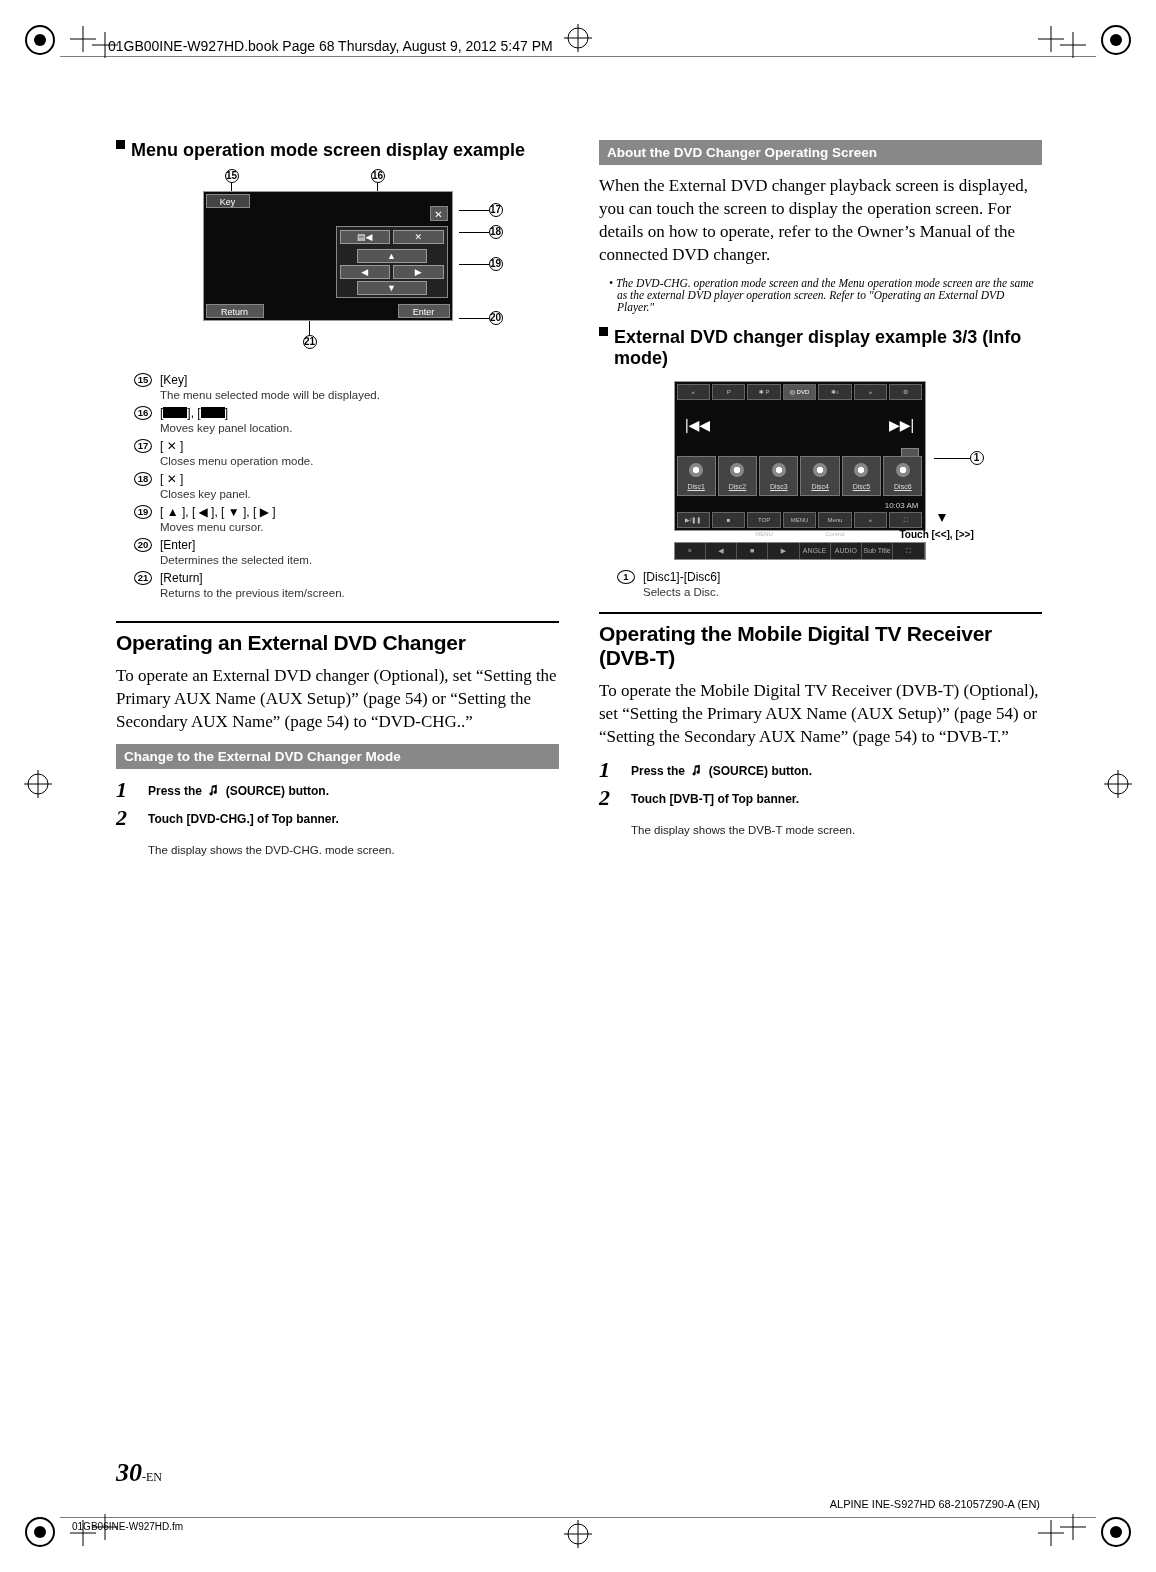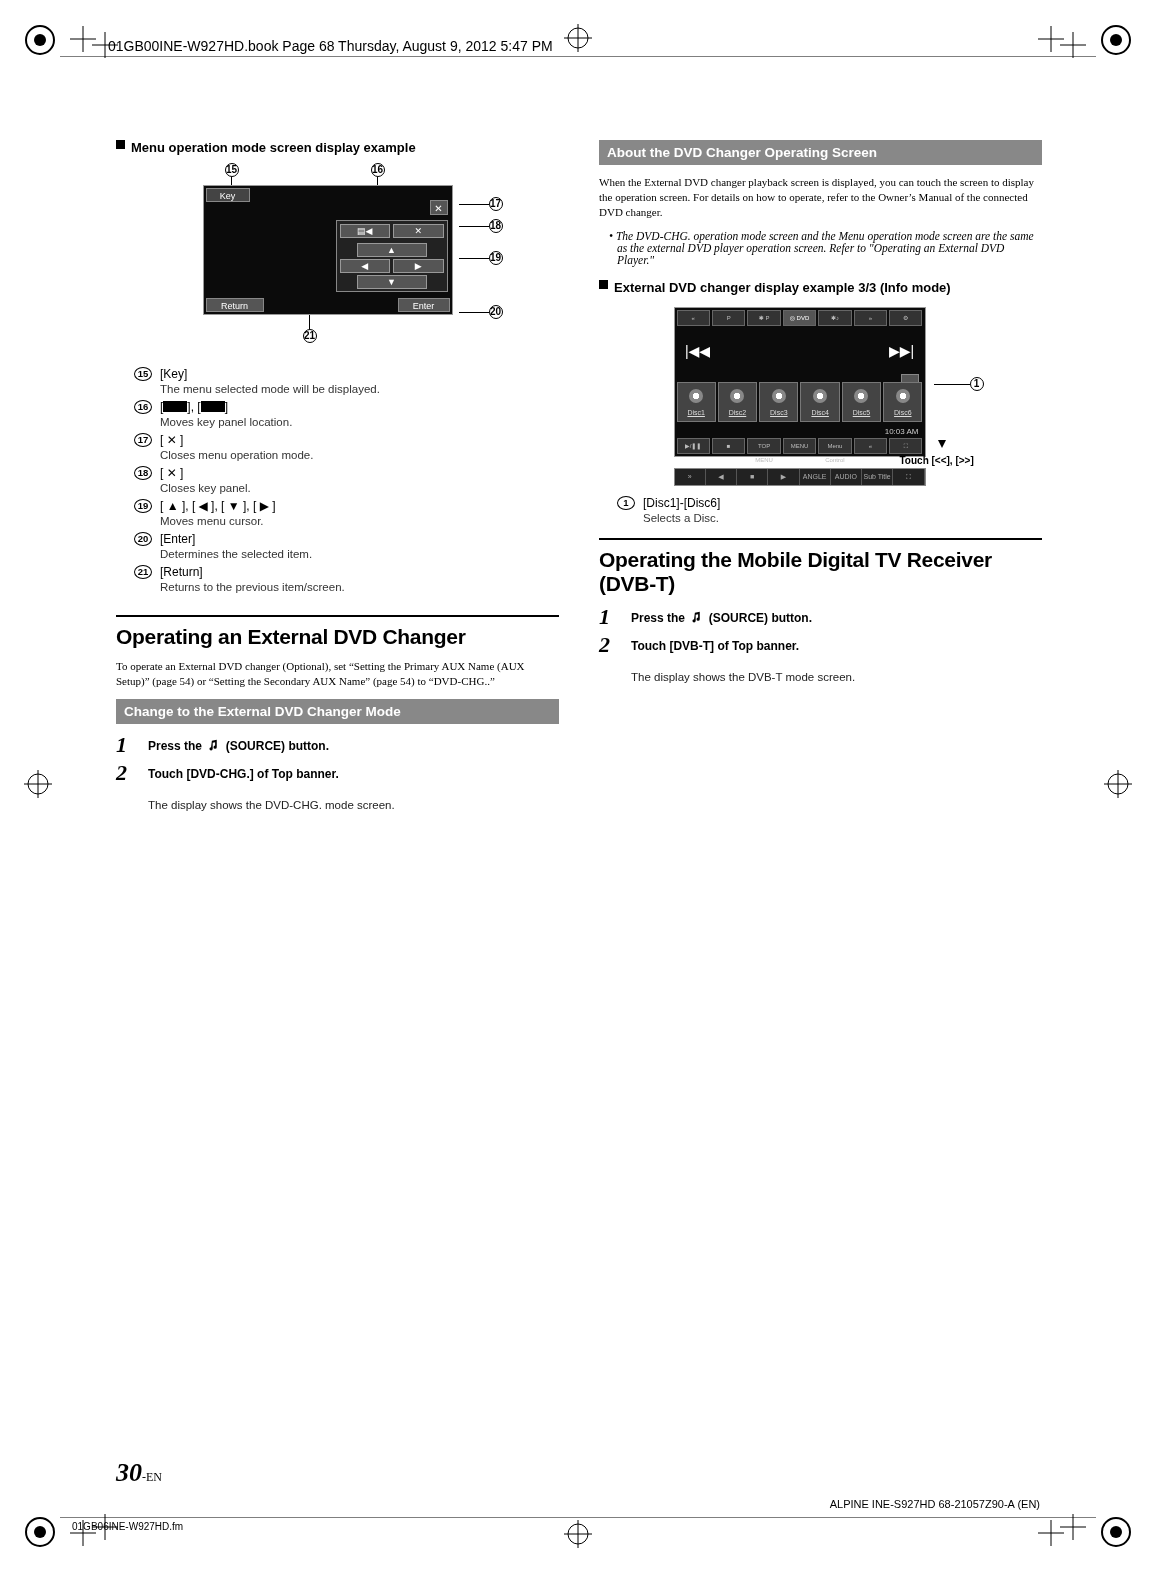--- a/index.html
+++ b/index.html
@@ -27,21 +27,21 @@
     position: absolute;
     top: 140px;
     left: 116px;
     width: 926px;
     display: flex;
     gap: 40px;
   }
   .col { width: 443px; }
 
   .sqbullet { display:inline-block; width: 9px; height: 9px; background:#000; margin-right:6px; vertical-align:1px; }
-  .subhead { font-weight: bold; font-size: 13px; margin-bottom: 6px; display:flex; align-items:flex-start; }
+  .subhead { font-weight: bold; font-size: 18px; margin-bottom: 6px; display:flex; align-items:flex-start; }
   .subhead .text { flex:1; }
 
   .menu-fig { position: relative; width: 330px; height: 180px; margin: 8px auto 24px auto; }
   .menu-fig .screen { position:absolute; left:30px; top:22px; width:250px; height:130px; background:#0b0b0b; border:1px solid #999; }
   .menu-fig .keybtn { position:absolute; left:2px; top:2px; width:44px; height:14px; background:#444; color:#fff; font-size:9px; text-align:center; line-height:14px; border:1px solid #888; }
   .menu-fig .xbtn { position:absolute; top:14px; right:4px; width:18px; height:15px; background:#555; color:#fff; font-size:10px; text-align:center; line-height:15px; border:1px solid #888; }
   .menu-fig .panel { position:absolute; top:34px; right:4px; width:112px; height:72px; background:#222; border:1px solid #888; }
   .menu-fig .panel .row { position:absolute; height:14px; }
   .menu-fig .panel .prow1 { top:3px; left:3px; right:3px; height:14px; display:flex; gap:3px; }
   .menu-fig .panel .prow2 { top:22px; left:20px; right:20px; }
@@ -56,21 +56,21 @@
   .lead { position:absolute; background:#000; }
 
   .def-list { margin: 0 0 22px 18px; }
   .def-list .row { display:flex; margin-bottom: 2px; align-items:flex-start; }
   .def-list .num { width:18px; height:14px; border:1px solid #000; border-radius:50%; font-size:9.5px; text-align:center; line-height:12px; margin-right:8px; flex-shrink:0; font-weight:bold; }
   .def-list .label { font-size: 12px; }
   .def-list .desc { font-size: 11.5px; margin-left:26px; margin-bottom:5px; color:#333; }
   .iconbox { display:inline-block; width:24px; height:11px; background:#000; vertical-align:-1px; }
 
   .section-title { font-family: "Arial Narrow", Arial, sans-serif; font-stretch: condensed; font-weight: bold; font-size: 21px; margin: 10px 0 10px 0; border-top:2px solid #000; padding-top:8px; letter-spacing:-0.3px; }
-  .para { font-family: Georgia, "Times New Roman", serif; font-size: 11px; line-height: 1.35; margin-bottom: 10px; }
+  .para { font-family: Georgia, "Times New Roman", serif; font-size: 17px; line-height: 1.35; margin-bottom: 10px; }
   .graybar { background:#888; color:#fff; font-weight:bold; font-size:13.5px; padding:5px 8px; margin: 10px 0 10px 0; }
   .step { display:flex; gap:10px; margin:6px 0 4px 0; align-items:flex-start; }
   .step .bignum { font-family: Georgia, serif; font-style: italic; font-weight:bold; font-size:22px; width:22px; line-height:1; }
   .step .body { flex:1; font-size:12px; font-weight:bold; padding-top:5px;}
   .step .sub { font-weight:normal; font-size:11.5px; margin-top:18px; color:#222; }
   .note-icon { display:inline-block; width:13px; height:13px; vertical-align:-2px; margin:0 2px; }
   .note-icon svg { width:100%; height:100%; }
 
   .italicnote { font-family: Georgia, serif; font-style: italic; font-size: 11.5px; margin: 8px 0 14px 10px; text-indent:-8px; padding-left:8px; }
 
@@ -338,20 +338,21 @@
 
     <div class="def-list" style="margin-left:18px; margin-bottom:14px;">
       <div class="row">
           <div class="num">1</div>
           <div class="label">[Disc1]-[Disc6]</div>
         </div>
       <div class="desc">Selects a Disc.</div>
     </div>
 
     <div class="section-title">Operating the Mobile Digital TV Receiver (DVB-T)</div>
+    <div class="para">To operate the Mobile Digital TV Receiver (DVB-T) (Optional), set “Setting the Primary AUX Name (AUX Setup)” (page 54) or “Setting the Secondary AUX Name” (page 54) to “DVB-T.”</div>
 
     <div class="step">
       <div class="bignum">1</div>
       <div class="body"><span>Press the </span><span class="note-icon"><svg viewBox="0 0 16 16">
               <path d="M6 2 L12 1 L12 10 A2 2 0 1 1 10 8 L10 4 L7 4.5 L7 12 A2 2 0 1 1 5 10 Z" fill="#000"></path>
             </svg></span><span> (SOURCE) button.</span></div>
     </div>
     <div class="step">
       <div class="bignum">2</div>
       <div class="body"><span>Touch [DVB-T] of Top banner.</span><div class="sub">The display shows the DVB-T mode screen.</div></div>

